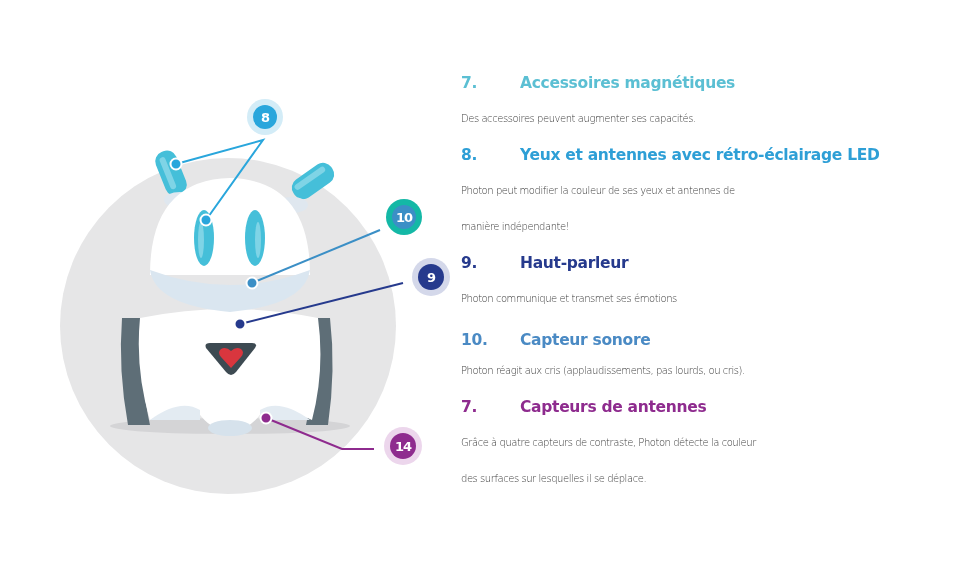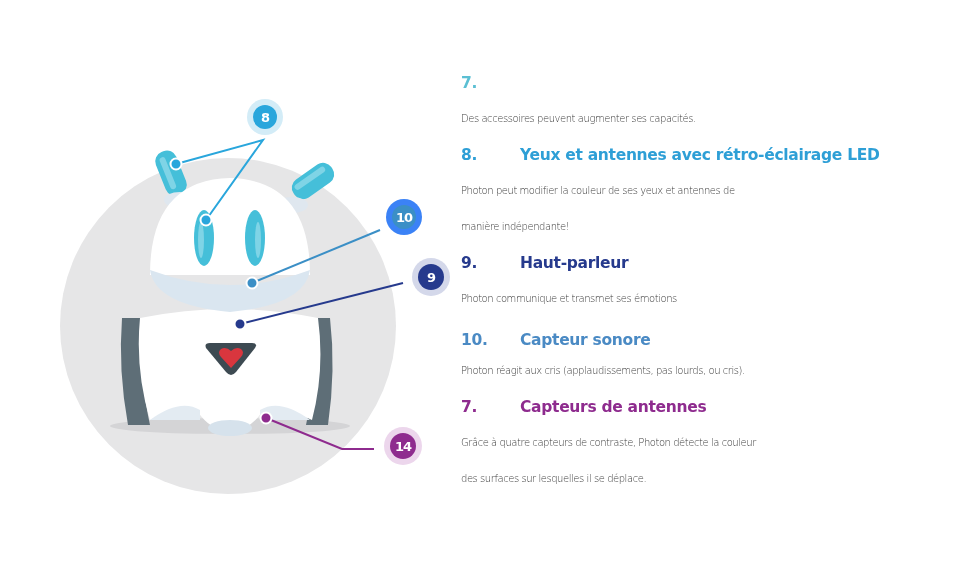--- a/index.html
+++ b/index.html
@@ -77,35 +77,36 @@
       <circle cx="206" cy="220" r="5.5" fill="#29a6dc"></circle>
       <circle cx="252" cy="283" r="5.5" fill="#3b8fc6"></circle>
       <circle cx="240" cy="324" r="5.5" fill="#263a8d"></circle>
       <circle cx="266" cy="418" r="5.5" fill="#8e2b8e"></circle>
     </g>
   </svg>
 
   <div class="marker" style="left:247px;top:99px;width:36px;height:36px;background:#d3ecf7;">
     <div class="inner" style="width:24px;height:24px;background:#29a6dc;">8</div>
   </div>
-  <div class="marker" style="left:386px;top:199px;width:36px;height:36px;background:#3b82f6;">
+  <div class="marker" style="left:386px;top:199px;width:36px;height:36px;background:#14b8a6;">
     <div class="inner" style="width:24px;height:24px;background:#3b8fc6;">10</div>
   </div>
   <div class="marker" style="left:412px;top:258px;width:38px;height:38px;background:#d4d8ea;">
     <div class="inner" style="width:26px;height:26px;background:#263a8d;">9</div>
   </div>
   <div class="marker" style="left:384px;top:427px;width:38px;height:38px;background:#ecd6ec;">
     <div class="inner" style="width:26px;height:26px;background:#8e2b8e;">14</div>
   </div>
 </div>
 
 <div id="legend">
   <div>
     <div class="item-head" style="color:#5bbfd3;">
       <span class="num">7.</span>
+      <span>Accessoires magnétiques</span>
     </div>
     <div class="item-desc">
       <div>Des accessoires peuvent augmenter ses capacités.</div>
     </div>
   </div>
 
   <div>
     <div class="item-head" style="color:#2e9fd6;">
       <span class="num">8.</span>
       <span>Yeux et antennes avec rétro-éclairage LED</span>

